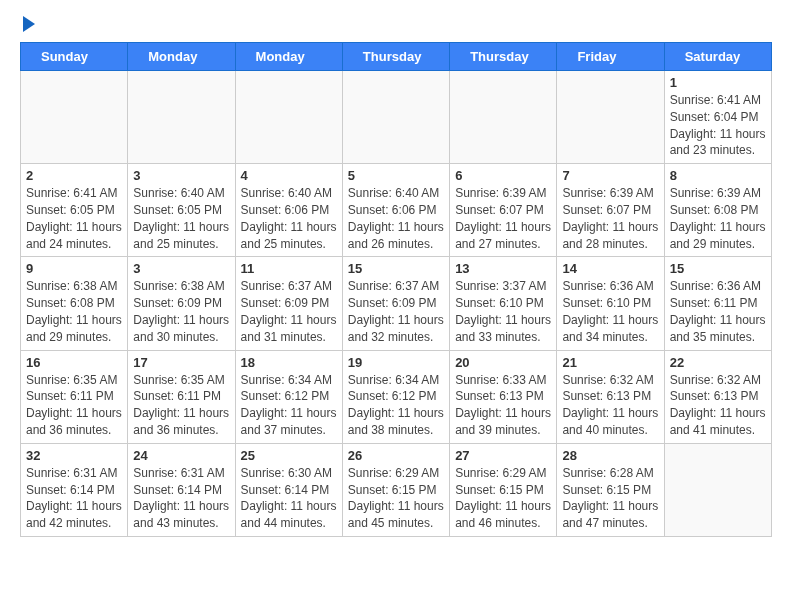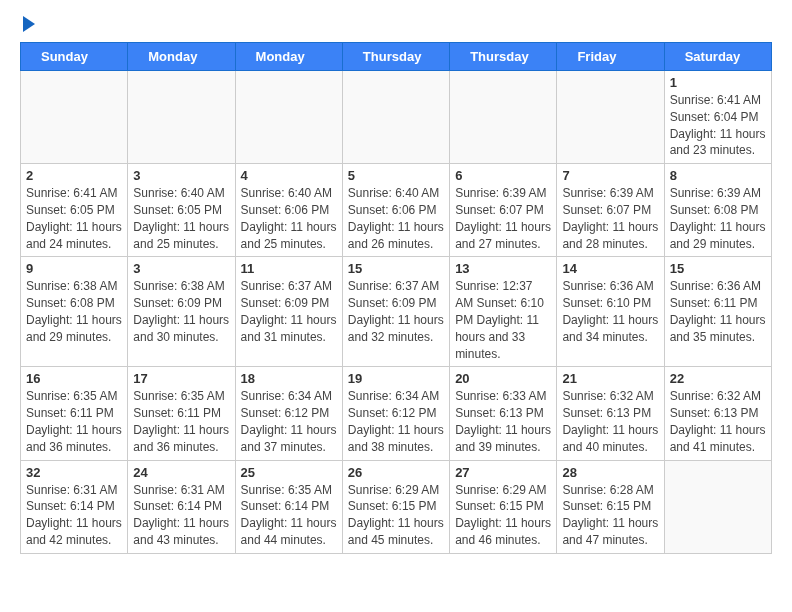--- a/index.html
+++ b/index.html
@@ -215,21 +215,21 @@
         </td>
         <td>
           <span class="day-number">15</span>
           <div class="day-info">Sunrise: 6:37 AM
 Sunset: 6:09 PM
 Daylight: 11 hours
 and 32 minutes.</div>
         </td>
         <td>
           <span class="day-number">13</span>
-          <div class="day-info">Sunrise: 12:37 AM
+          <div class="day-info">Sunrise: 3:37 AM
 Sunset: 6:10 PM
 Daylight: 11 hours
 and 33 minutes.</div>
         </td>
         <td>
           <span class="day-number">14</span>
           <div class="day-info">Sunrise: 6:36 AM
 Sunset: 6:10 PM
 Daylight: 11 hours
 and 34 minutes.</div>
@@ -303,21 +303,21 @@
         </td>
         <td>
           <span class="day-number">24</span>
           <div class="day-info">Sunrise: 6:31 AM
 Sunset: 6:14 PM
 Daylight: 11 hours
 and 43 minutes.</div>
         </td>
         <td>
           <span class="day-number">25</span>
-          <div class="day-info">Sunrise: 6:35 AM
+          <div class="day-info">Sunrise: 6:30 AM
 Sunset: 6:14 PM
 Daylight: 11 hours
 and 44 minutes.</div>
         </td>
         <td>
           <span class="day-number">26</span>
           <div class="day-info">Sunrise: 6:29 AM
 Sunset: 6:15 PM
 Daylight: 11 hours
 and 45 minutes.</div>

